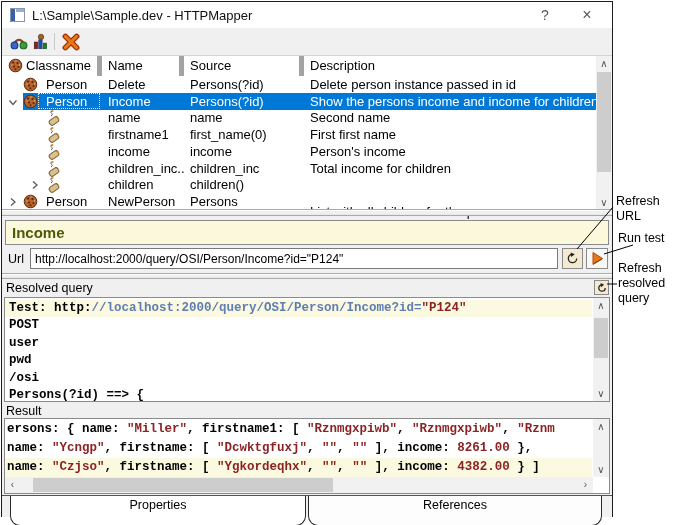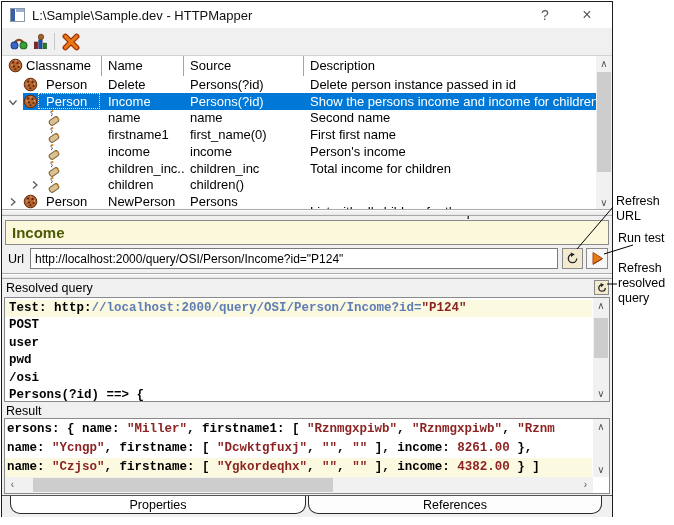--- a/index.html
+++ b/index.html
@@ -21,21 +21,21 @@
   .cap-help{left:526px;}
   .cap-close{left:568px;font-size:16px;}
   
   .toolbar{position:absolute;left:0;top:26px;width:610px;height:27px;background:#f0f0f0;}
   .tb-btn{position:absolute;top:3px;width:22px;height:21px;display:flex;align-items:center;justify-content:center;}
   .tb-sep{position:absolute;left:52px;top:5px;width:1px;height:17px;background:#c8c8c8;}
   
   .grid{position:absolute;left:0;top:53px;width:610px;height:154px;background:#fff;
     border-top:1px solid #d4d4d4;font-size:13px;}
   .grid-header{position:absolute;left:0;top:0;width:594px;height:20px;background:#fff;}
-  .gh-cell{position:absolute;top:0;height:20px;line-height:20px;border-right:1px solid #a3a3a3;
+  .gh-cell{position:absolute;top:0;height:20px;line-height:20px;border-right:5px solid #a3a3a3;
     padding-left:6px;box-sizing:border-box;white-space:nowrap;overflow:hidden;}
   .grid-rows{position:absolute;left:0;top:20px;width:594px;height:134px;}
   .grow{position:absolute;left:0;width:594px;height:17px;line-height:17px;white-space:nowrap;}
   .grow .cell{position:absolute;top:0;height:17px;line-height:17px;padding-left:6px;
     box-sizing:border-box;overflow:hidden;white-space:nowrap;}
   .grow.selected .sel-band{position:absolute;left:21px;top:0;right:0;bottom:0;background:#0078d7;}
   .grow.selected .cell{color:#fff;}
   .grow .chev{position:absolute;top:2px;width:14px;height:14px;}
   .grow .ric{position:absolute;top:1px;width:15px;height:15px;}
   .focus-rect{position:absolute;left:36px;top:0px;width:62px;height:16px;border:1px dotted rgba(255,255,230,.85);box-sizing:border-box;}
@@ -73,21 +73,21 @@
   .code-line{height:17.4px;line-height:17.4px;white-space:nowrap;padding-left:4px;
     font-family:"Liberation Mono","DejaVu Sans Mono",monospace;font-size:12.5px;font-weight:bold;}
   .res-box .code-line{height:19px;line-height:19px;padding-left:2px;}
   .code-line.hl{background:#fbf9e0;}
   .c-k{color:#000;}
   .c-s{color:#8b2323;}
   .c-n{color:#8b2323;}
   .c-u{color:#5f7db5;}
   
   .tabbar{position:absolute;left:0;top:493px;width:610px;height:21px;background:#f0f0f0;border-top:1px solid #555;}
-  .tab{position:absolute;top:0;height:18px;background:#fff;border:1px solid #2a2a2a;border-top:none;
+  .tab{position:absolute;top:0;height:30px;background:#fff;border:1px solid #2a2a2a;border-top:none;
     border-radius:0 0 10px 10px;text-align:center;font-size:12.5px;line-height:18px;box-sizing:border-box;}
   .tab-left{left:8px;width:296px;z-index:2;}
   .tab-right{left:306px;width:294px;background:#fdfdfd;}
   
   .ann{position:absolute;font-size:12.5px;color:#000;line-height:15px;white-space:nowrap;}
   .overlay-svg{position:absolute;left:0;top:0;width:674px;height:525px;pointer-events:none;}
   .icon-cell{display:inline-block;}
 </style>
 </head>
 <body>

